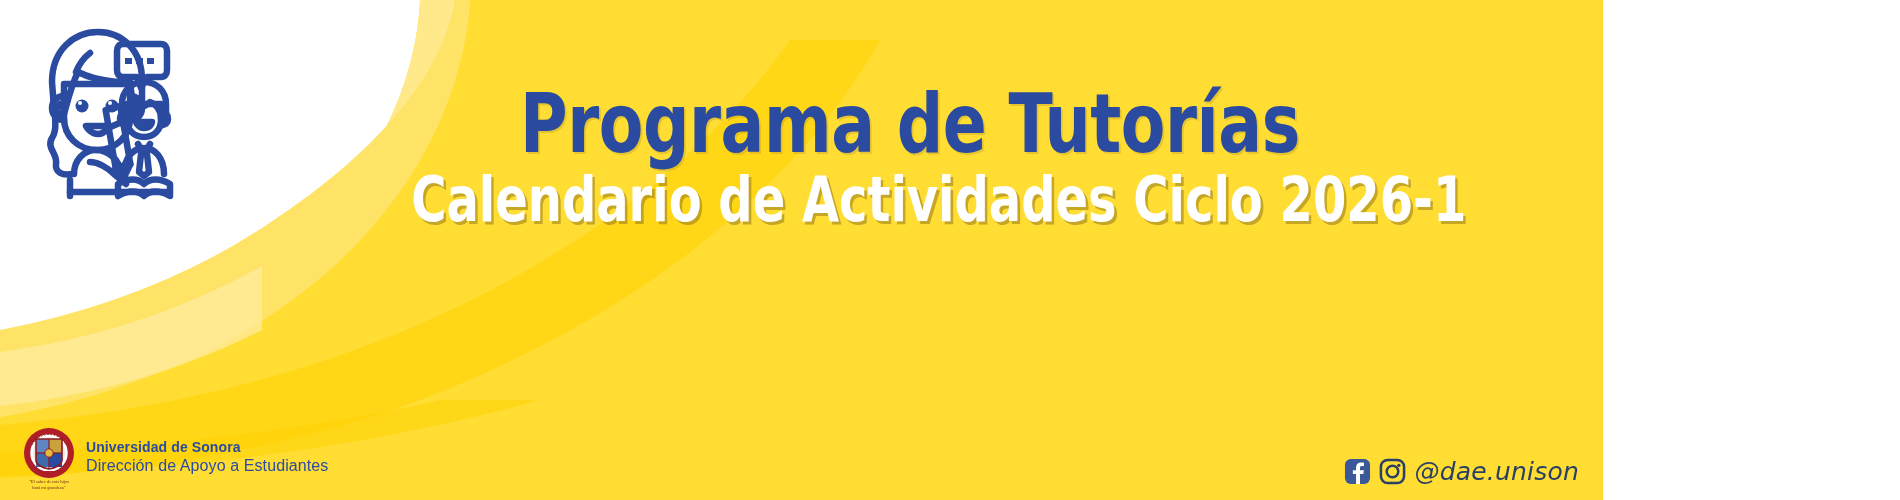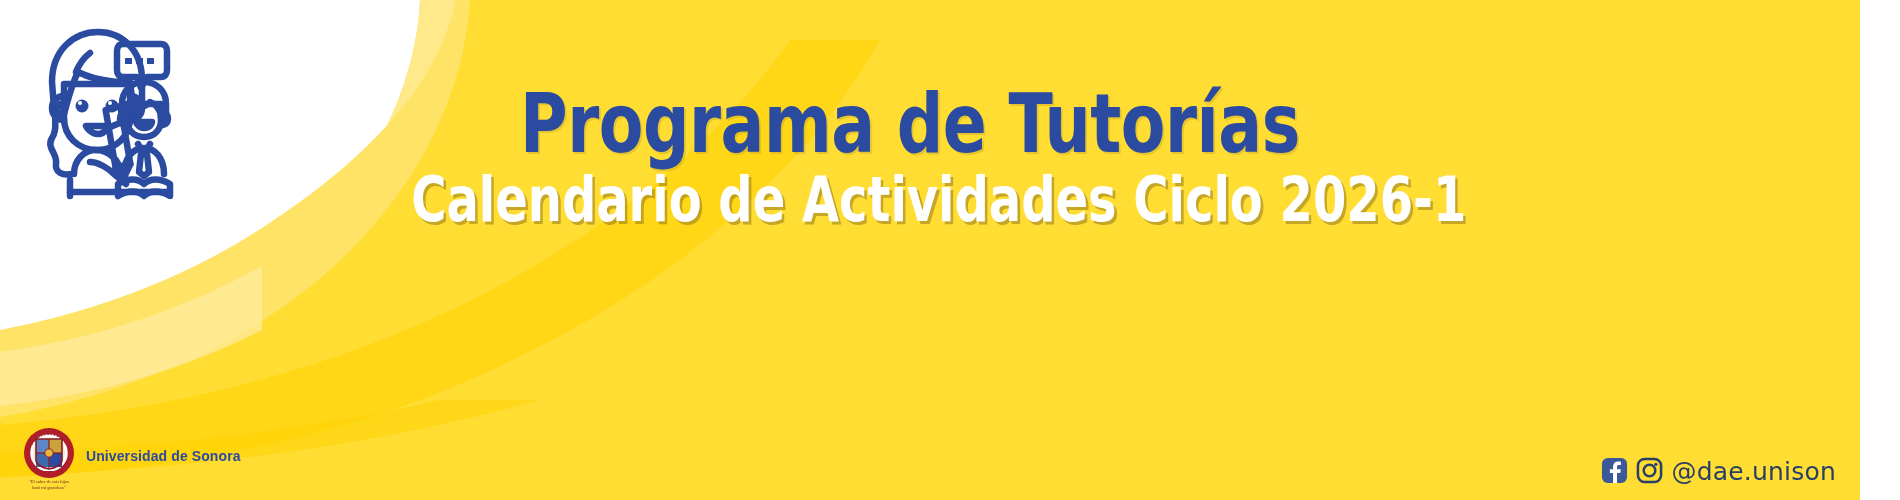--- a/index.html
+++ b/index.html
@@ -3,21 +3,21 @@
 <meta charset="utf-8">
 <style>
   * { margin:0; padding:0; box-sizing:border-box; }
   html, body {
     width:1900px; height:500px;
     font-family:"Liberation Sans", sans-serif;
     overflow:hidden;
   }
   #banner {
     position:relative;
-    width:1860px; height:500px;
+    width:1603px; height:500px;
     background:#FFDD33;
     overflow:hidden;
   }
 
   
   #swoosh-layer { position:absolute; inset:0; width:1900px; height:500px; }
 
   
   #illustration {
     position:absolute;
@@ -72,22 +72,23 @@
     letter-spacing:0.1px;
   }
   #dae-name {
     font-size:16px; font-weight:normal; color:#2A4BA0;
     letter-spacing:0.1px;
   }
 
   #footer-right {
     position:absolute;
     right:24px; bottom:14px;
-    display:flex; gap:8px;
+    display:flex; align-items:center; gap:8px;
     z-index:6;
+    font-style:italic;
   }
   .social-icon { width:27px; height:27px; flex:none; display:block; }
   #social-handle {
     font-size:25px; color:#2A3F66; letter-spacing:0.2px;
     font-family:"DejaVu Sans","Liberation Sans", sans-serif;
   }
 </style>
 </head>
 <body>
 
@@ -193,20 +194,21 @@
       <circle cx="27" cy="27" r="4.2" fill="#E2B93B" stroke="#8C1A22" stroke-width="1"></circle>
       <path d="M10,19 A19,19 0 0,1 44,19" fill="none" stroke="#7D1A20" stroke-width="0.9" stroke-dasharray="1.6 1.6"></path>
       <path d="M10,36 A19,19 0 0,0 44,36" fill="none" stroke="#7D1A20" stroke-width="0.9" stroke-dasharray="1.6 1.6"></path>
       <rect x="22" y="45" width="10" height="4" rx="1" fill="#B01F28"></rect>
       <text x="27" y="57" text-anchor="middle" font-family="'Liberation Serif', serif" font-size="4.6" fill="#6E2A1E">"El saber de mis hijos</text>
       <text x="27" y="62.5" text-anchor="middle" font-family="'Liberation Serif', serif" font-size="4.6" fill="#6E2A1E">hará mi grandeza"</text>
     </svg>
 
     <div id="footer-text-group">
       <div id="uni-name">Universidad de Sonora</div>
+      <div id="dae-name">Dirección de Apoyo a Estudiantes</div>
     </div>
   </div>
 
   <div id="footer-right">
 
     <svg class="social-icon" viewBox="0 0 28 28">
       <rect x="1" y="1" width="26" height="26" rx="6" fill="#3B5998"></rect>
       <path d="M16.6,27 L16.6,16.6 L20,16.6 L20.6,12.6 L16.6,12.6 L16.6,10.2
                C16.6,9.1 16.9,8.3 18.6,8.3 L20.7,8.3 L20.7,4.8
                C20.3,4.75 19.1,4.6 17.6,4.6 C14.6,4.6 12.5,6.5 12.5,9.8

